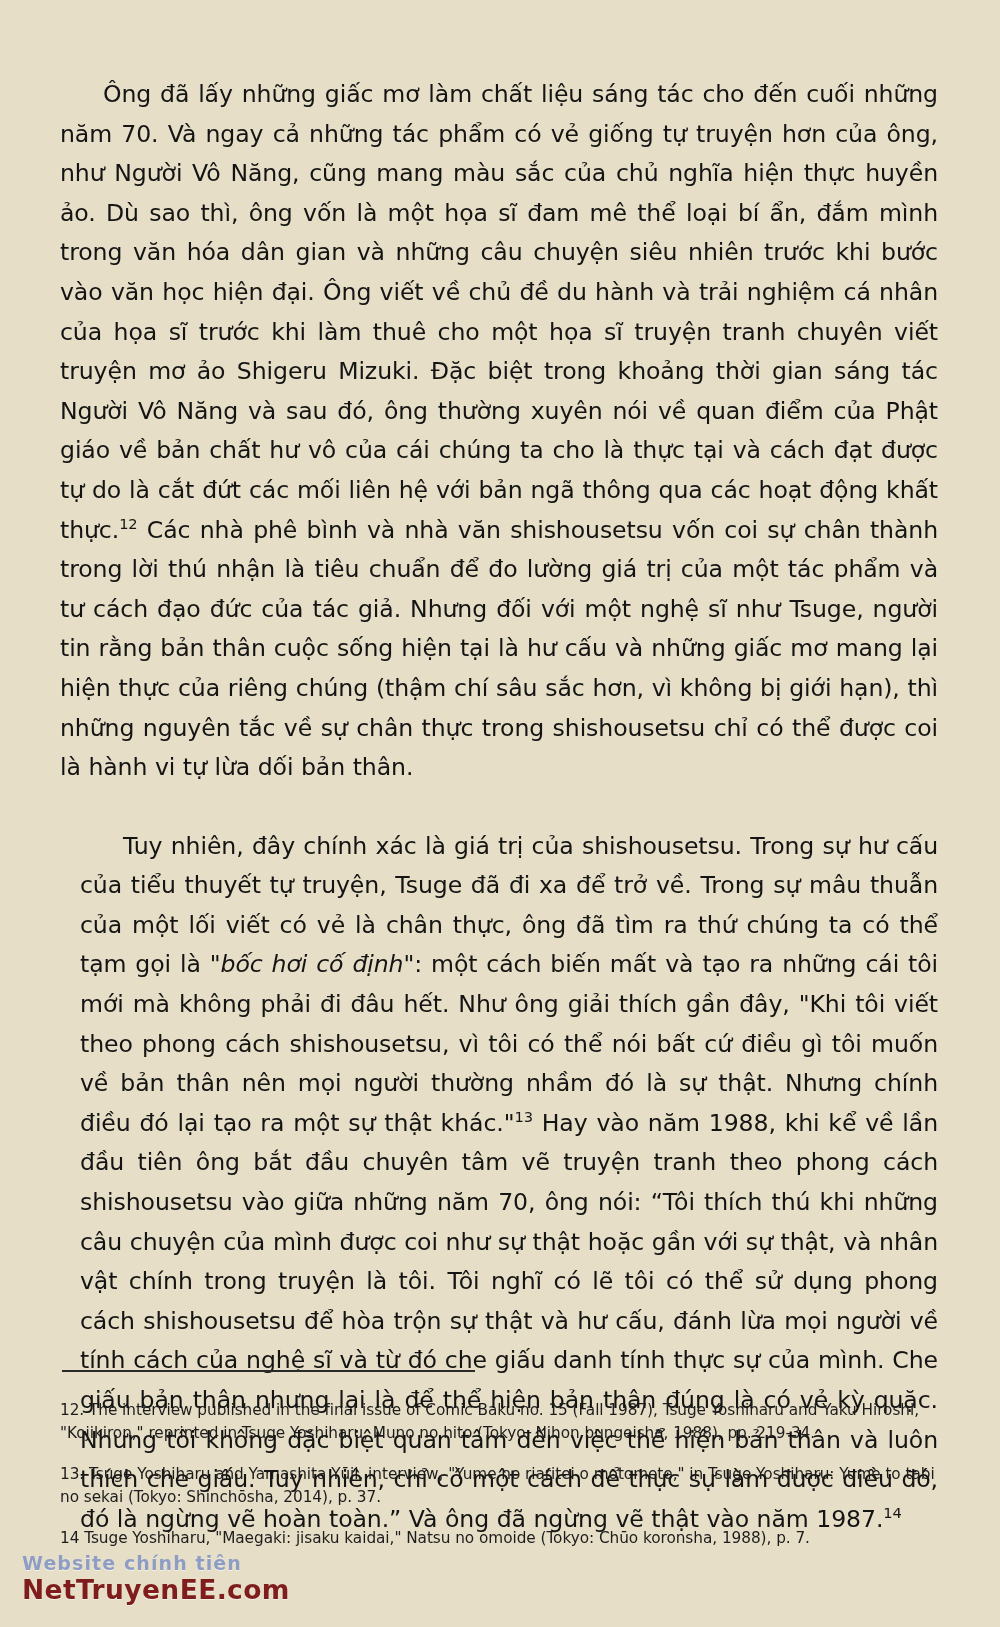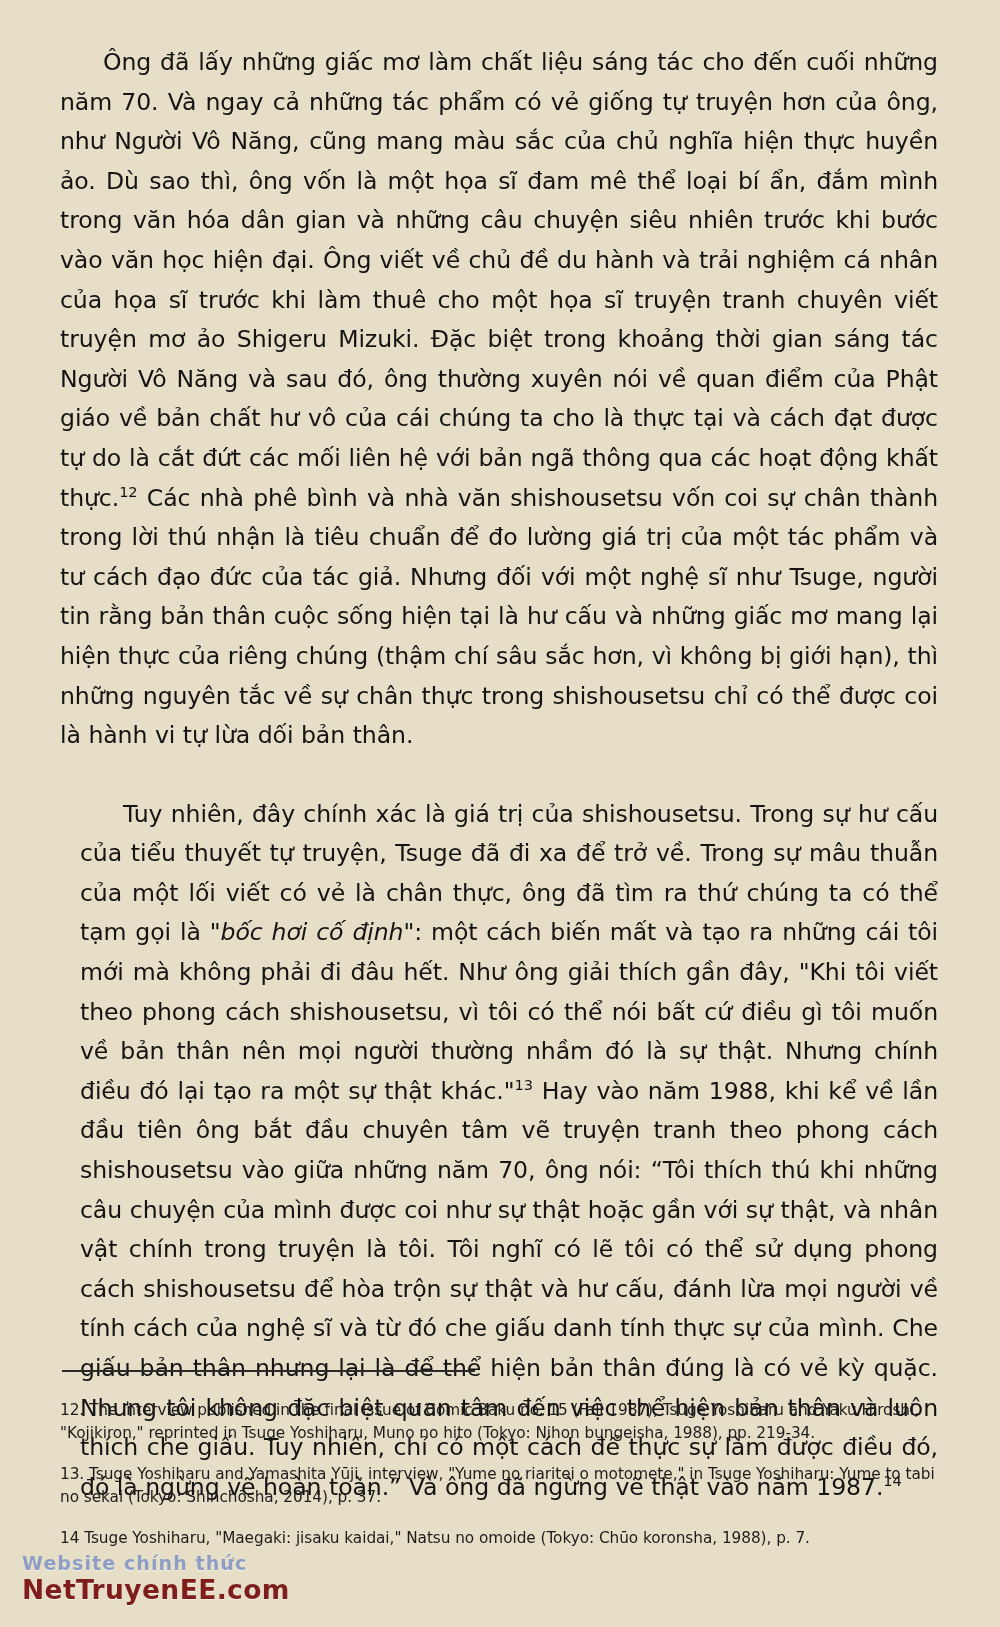--- a/index.html
+++ b/index.html
@@ -17,21 +17,21 @@
   .page {
     position: relative;
     width: 1000px;
     height: 1627px;
     box-sizing: border-box;
     padding: 0;
   }
   .body-text {
     position: absolute;
     left: 60px;
-    top: 43px;
+    top: 75px;
     width: 878px;
   }
   .para {
     text-align: justify;
     text-justify: inter-word;
     font-size: 23.6px;
     line-height: 39.6px;
     color: #141414;
     margin: 0;
     letter-spacing: -0.1px;
@@ -116,17 +116,17 @@
 
   <div class="fn-rule"></div>
 
   <div class="footnotes">
     <p class="footnote">12. The interview published in the final issue of Comic Baku no. 15 (Fall 1987), Tsuge Yoshiharu and Yaku Hiroshi, "Kojikiron," reprinted in Tsuge Yoshiharu, Muno no hito (Tokyo: Nihon bungeisha, 1988), pp. 219-34.</p>
     <p class="footnote">13. Tsuge Yoshiharu and Yamashita Yūji, interview, "Yume no riaritei o motomete," in Tsuge Yoshiharu: Yume to tabi no sekai (Tokyo: Shinchōsha, 2014), p. 37.</p>
     <p class="footnote">14 Tsuge Yoshiharu, "Maegaki: jisaku kaidai," Natsu no omoide (Tokyo: Chūo koronsha, 1988), p. 7.</p>
   </div>
 
   <div class="watermark">
-    <div class="wm-line1">Website chính thức</div>
+    <div class="wm-line1">Website chính tiên</div>
     <div class="wm-line2">NetTruyenEE.com</div>
   </div>
 
 </div>
 
 </body></html>

